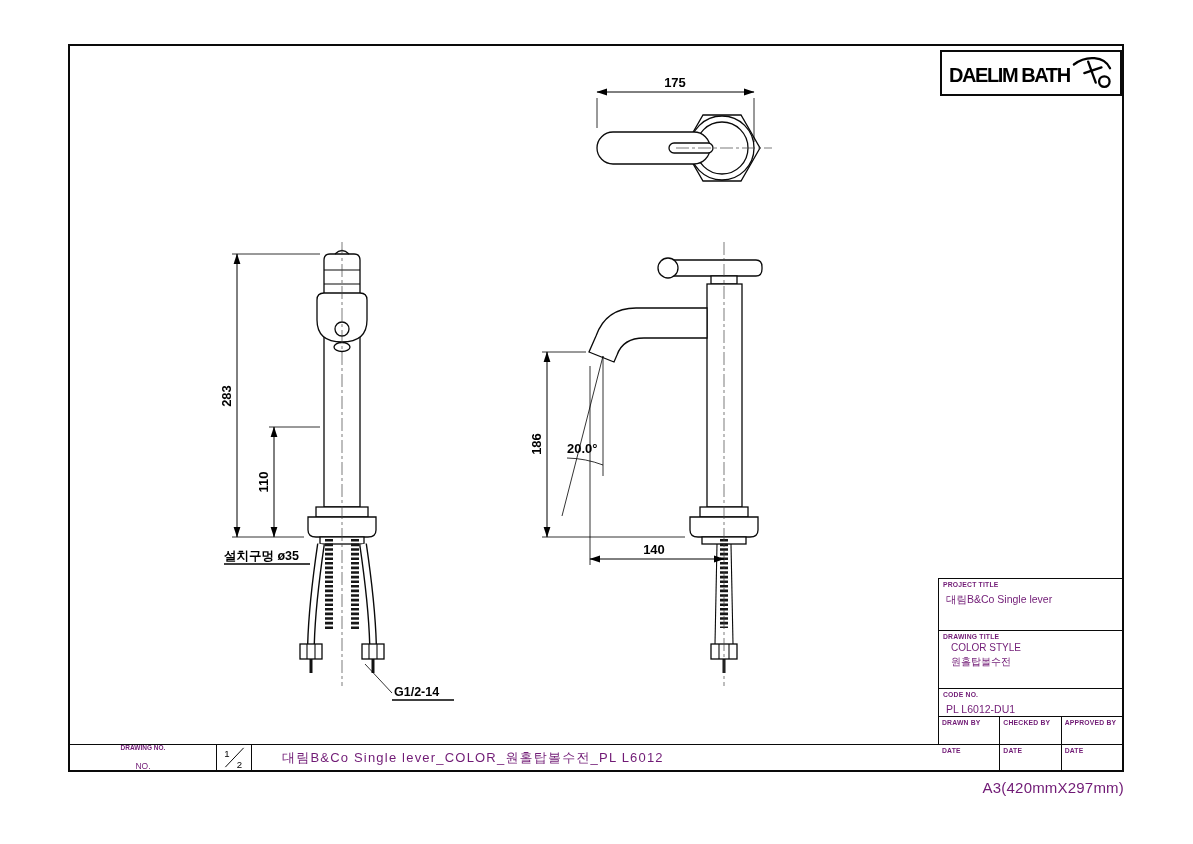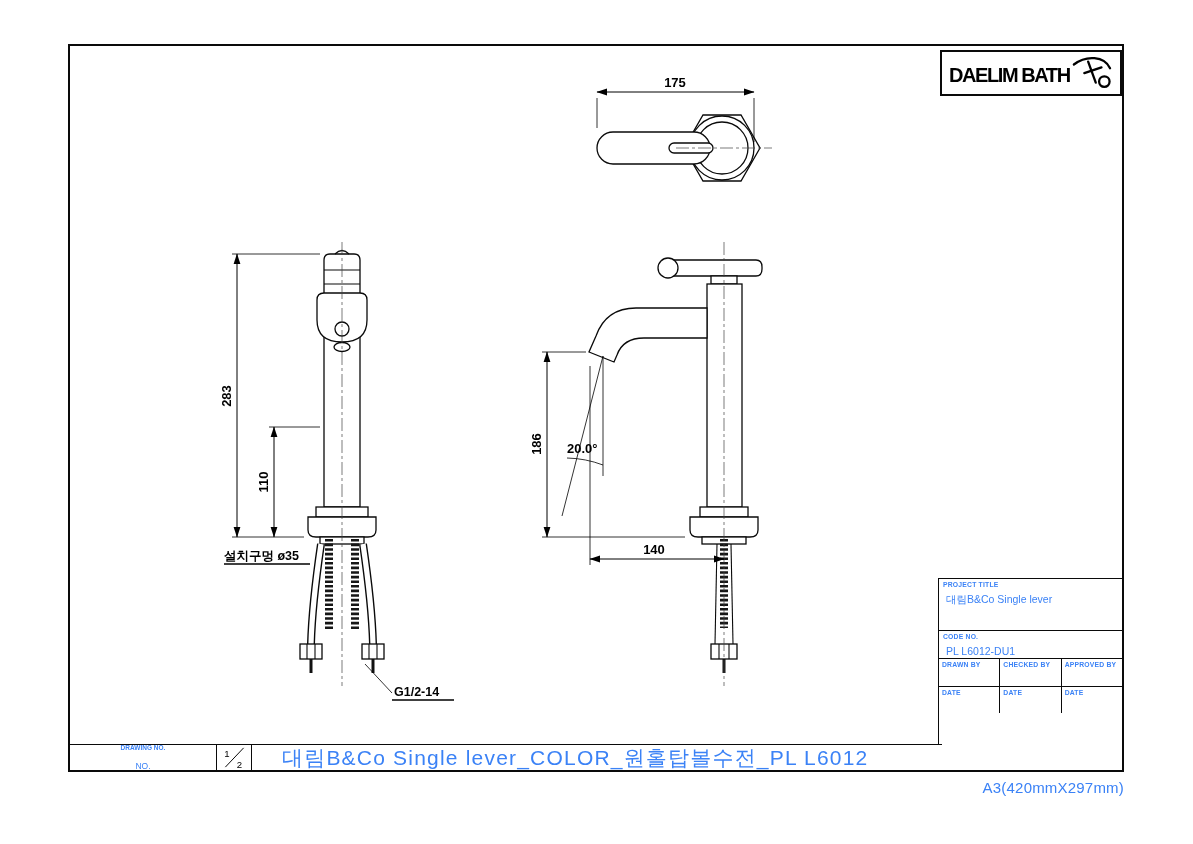--- a/index.html
+++ b/index.html
@@ -1,17 +1,17 @@
 <!DOCTYPE html>
 <html><head>
 <meta charset="utf-8">
 <style>
   *{margin:0;padding:0;box-sizing:border-box}
   body{background:#fff}
-  .page{position:relative;width:1193px;height:844px;background:#fff;color:#3b82f6;
+  .page{position:relative;width:1193px;height:844px;background:#fff;color:#701a75;
         font-family:"Liberation Sans","DejaVu Sans",sans-serif;overflow:hidden}
   .frame{position:absolute;left:68px;top:44px;width:1056px;height:728px;border:2px solid #0a0a0a;background:#fff}
   .drawing{position:absolute;left:0;top:0;width:1052px;height:724px}
 
   
   .logo-box{position:absolute;top:4px;right:0;width:182px;height:46px;border:2px solid #0a0a0a;
             display:flex;align-items:flex-end;justify-content:center;background:#fff}
   .logo-svg{width:174px;height:40px}
   .logotxt{font-family:"Liberation Sans",sans-serif;font-weight:700;font-size:21px;letter-spacing:-1.5px;fill:#000}
   .mark path,.mark circle{fill:none;stroke:#000;stroke-width:2.4px;stroke-linecap:round}
@@ -35,21 +35,21 @@
   .bottom-bar{position:absolute;left:0;bottom:0;width:872px;height:26px;border-top:1.8px solid #0a0a0a;
               display:flex;background:#fff}
   .bb-no{width:147px;border-right:1.4px solid #0a0a0a;display:flex;flex-direction:column;
          align-items:center;justify-content:center;gap:10px}
   .bb-label{font-size:6.5px;font-weight:bold}
   .bb-no-value{font-size:8.5px}
   .bb-sheet{width:35px;border-right:1.4px solid #0a0a0a}
   .bb-sheet svg{width:100%;height:100%;display:block}
   .bb-sheet line{stroke:#000;stroke-width:1}
   .bb-sheet text{font-size:10px;font-family:"Liberation Sans",sans-serif;fill:#000}
-  .bb-title{flex:1;display:flex;align-items:center;padding-left:30px;font-size:21px;
+  .bb-title{flex:1;display:flex;align-items:center;padding-left:30px;font-size:13px;
             letter-spacing:1.2px;white-space:nowrap}
   .paper-note{position:absolute;top:779px;right:69px;font-size:15px;font-weight:normal;letter-spacing:.2px}
 
   
   .part rect,.part path,.part circle,.part polygon,.part ellipse{fill:#fff;stroke:#0a0a0a;stroke-width:1.3}
   .part line{stroke:#0a0a0a;stroke-width:1.1}
   .part .nf{fill:none}
   .part .hose-o{fill:none;stroke:#0a0a0a;stroke-width:8}
   .part .hose-i{fill:none;stroke:#fff;stroke-width:5.2}
   .part .stud{stroke:#161616;stroke-width:8;stroke-dasharray:2.6 2}
@@ -184,20 +184,25 @@
           <circle cx="166" cy="29" r="5.5"></circle>
         </g>
       </svg>
     </div>
 
     <div class="title-block">
       <div class="tb-row tb-project">
         <div class="tb-label">PROJECT TITLE</div>
         <div class="tb-value">대림B&amp;Co Single lever</div>
       </div>
+      <div class="tb-row tb-drawingtitle">
+        <div class="tb-label">DRAWING TITLE</div>
+        <div class="tb-value indent">COLOR STYLE</div>
+        <div class="tb-value indent">원홀탑볼수전</div>
+      </div>
       <div class="tb-row tb-code">
         <div class="tb-label">CODE NO.</div>
         <div class="tb-value">PL L6012-DU1</div>
       </div>
       <div class="tb-row tb-by">
         <div class="tb-cell">
           <div class="tb-label">DRAWN BY</div>
         </div>
         <div class="tb-cell">
           <div class="tb-label">CHECKED BY</div>

